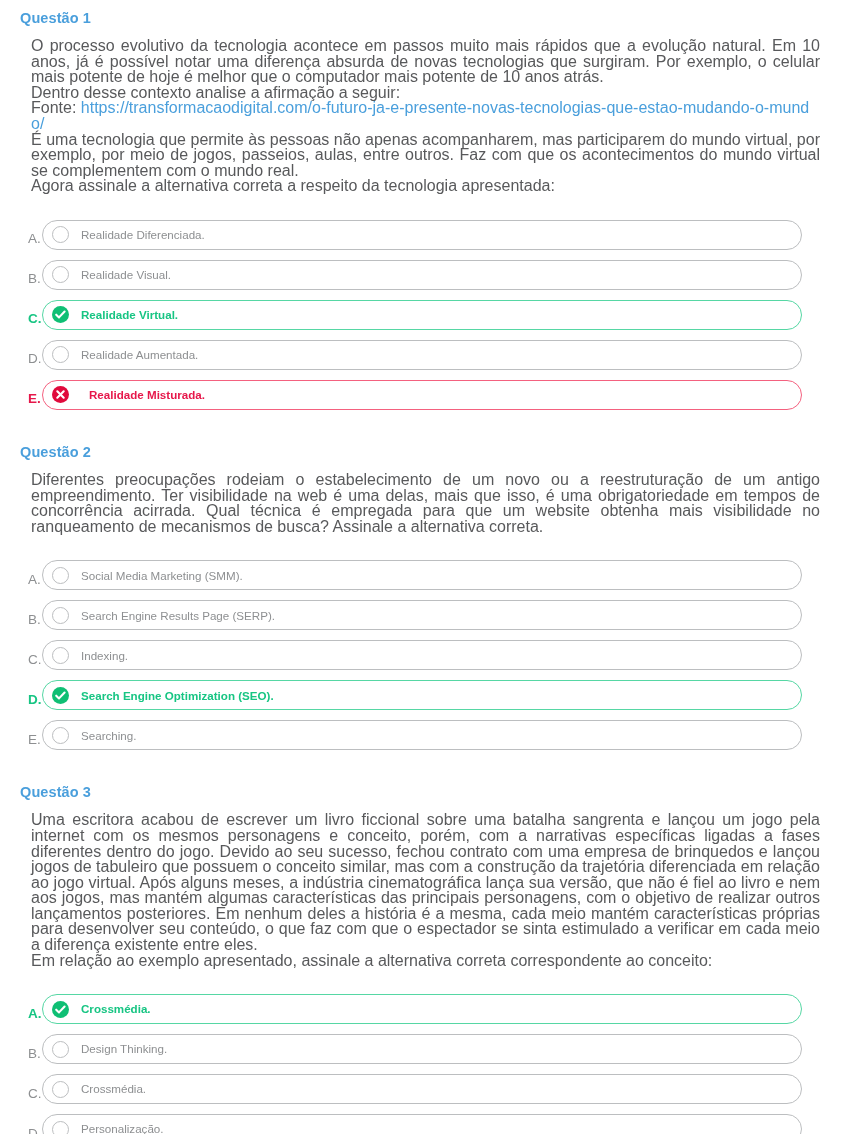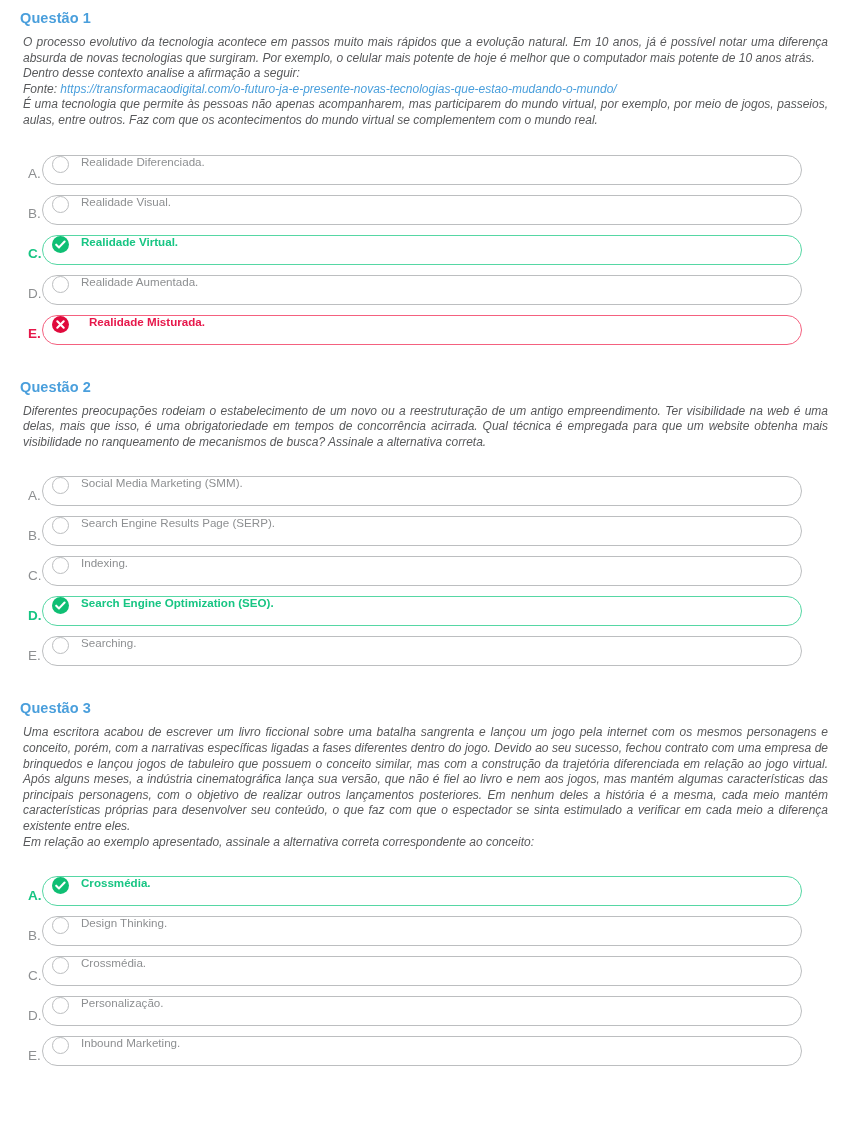--- a/index.html
+++ b/index.html
@@ -31,26 +31,25 @@
 
   .question-title {
     font-size: 14.5px;
     font-weight: bold;
     color: #4a9fdc;
     margin: 0 0 9px 1px;
     letter-spacing: .1px;
   }
 
   .question-statement {
-    font-size: 12px;
+    font-size: 16px;
     line-height: 15.6px;
     color: #58595b;
     text-align: justify;
-    margin: 4px;
-    font-style: italic;
+    margin: 12px;
   }
   .question-statement p {
     margin: 0;
   }
   .statement-line-left {
     text-align: left;
   }
   .statement-link {
     color: #4a9fdc;
     text-decoration: none;
@@ -85,20 +84,21 @@
     padding-bottom: 4px;
   }
 
   .option-pill {
     flex: 1 1 auto;
     height: 30px;
     box-sizing: border-box;
     border: 1px solid #bcbec0;
     border-radius: 16px;
     display: flex;
+    align-items: center;
     padding: 0 12px 0 9px;
     background: #ffffff;
     max-width: 760px;
   }
 
   .option-marker {
     width: 17px;
     height: 17px;
     flex: 0 0 17px;
     border-radius: 50%;
@@ -162,20 +162,21 @@
 
 <div class="page">
   <div id="questions-root">
       <div class="question-block">
         <div class="question-title">Questão 1</div>
         <div class="question-statement">
           <p>O processo evolutivo da tecnologia acontece em passos muito mais rápidos que a evolução natural. Em 10 anos, já é possível notar uma diferença absurda de novas tecnologias que surgiram. Por exemplo, o celular mais potente de hoje é melhor que o computador mais potente de 10 anos atrás.</p>
           <p class="statement-line-left">Dentro desse contexto analise a afirmação a seguir:</p>
           <p class="statement-line-left"><span>Fonte: </span><a class="statement-link" href="#">https://transformacaodigital.com/o-futuro-ja-e-presente-novas-tecnologias-que-estao-mudando-o-mundo/</a></p>
           <p>É uma tecnologia que permite às pessoas não apenas acompanharem, mas participarem do mundo virtual, por exemplo, por meio de jogos, passeios, aulas, entre outros. Faz com que os acontecimentos do mundo virtual se complementem com o mundo real.</p>
+          <p class="statement-line-left">Agora assinale a alternativa correta a respeito da tecnologia apresentada:</p>
         </div>
         <div class="options">
           <div class="option-row is-neutral">
             <div class="option-letter">A.</div>
             <div class="option-pill">
               <span class="option-marker"></span>
               <span class="option-label">Realidade Diferenciada.</span>
             </div>
           </div>
           <div class="option-row is-neutral">

